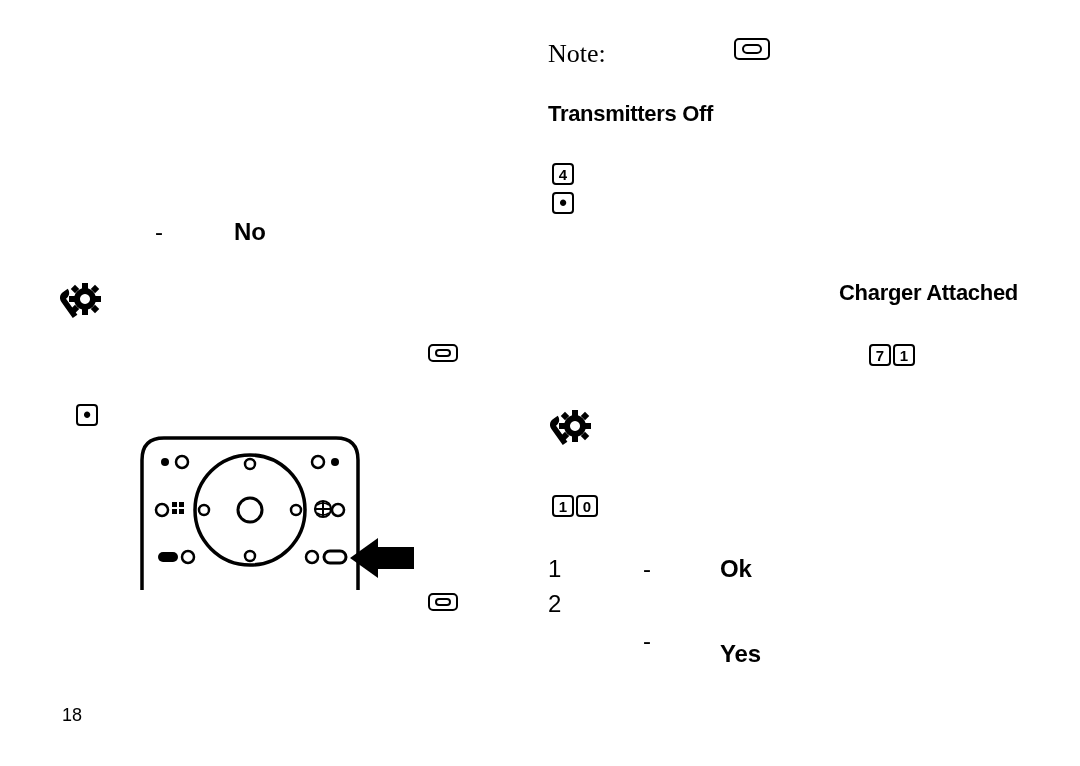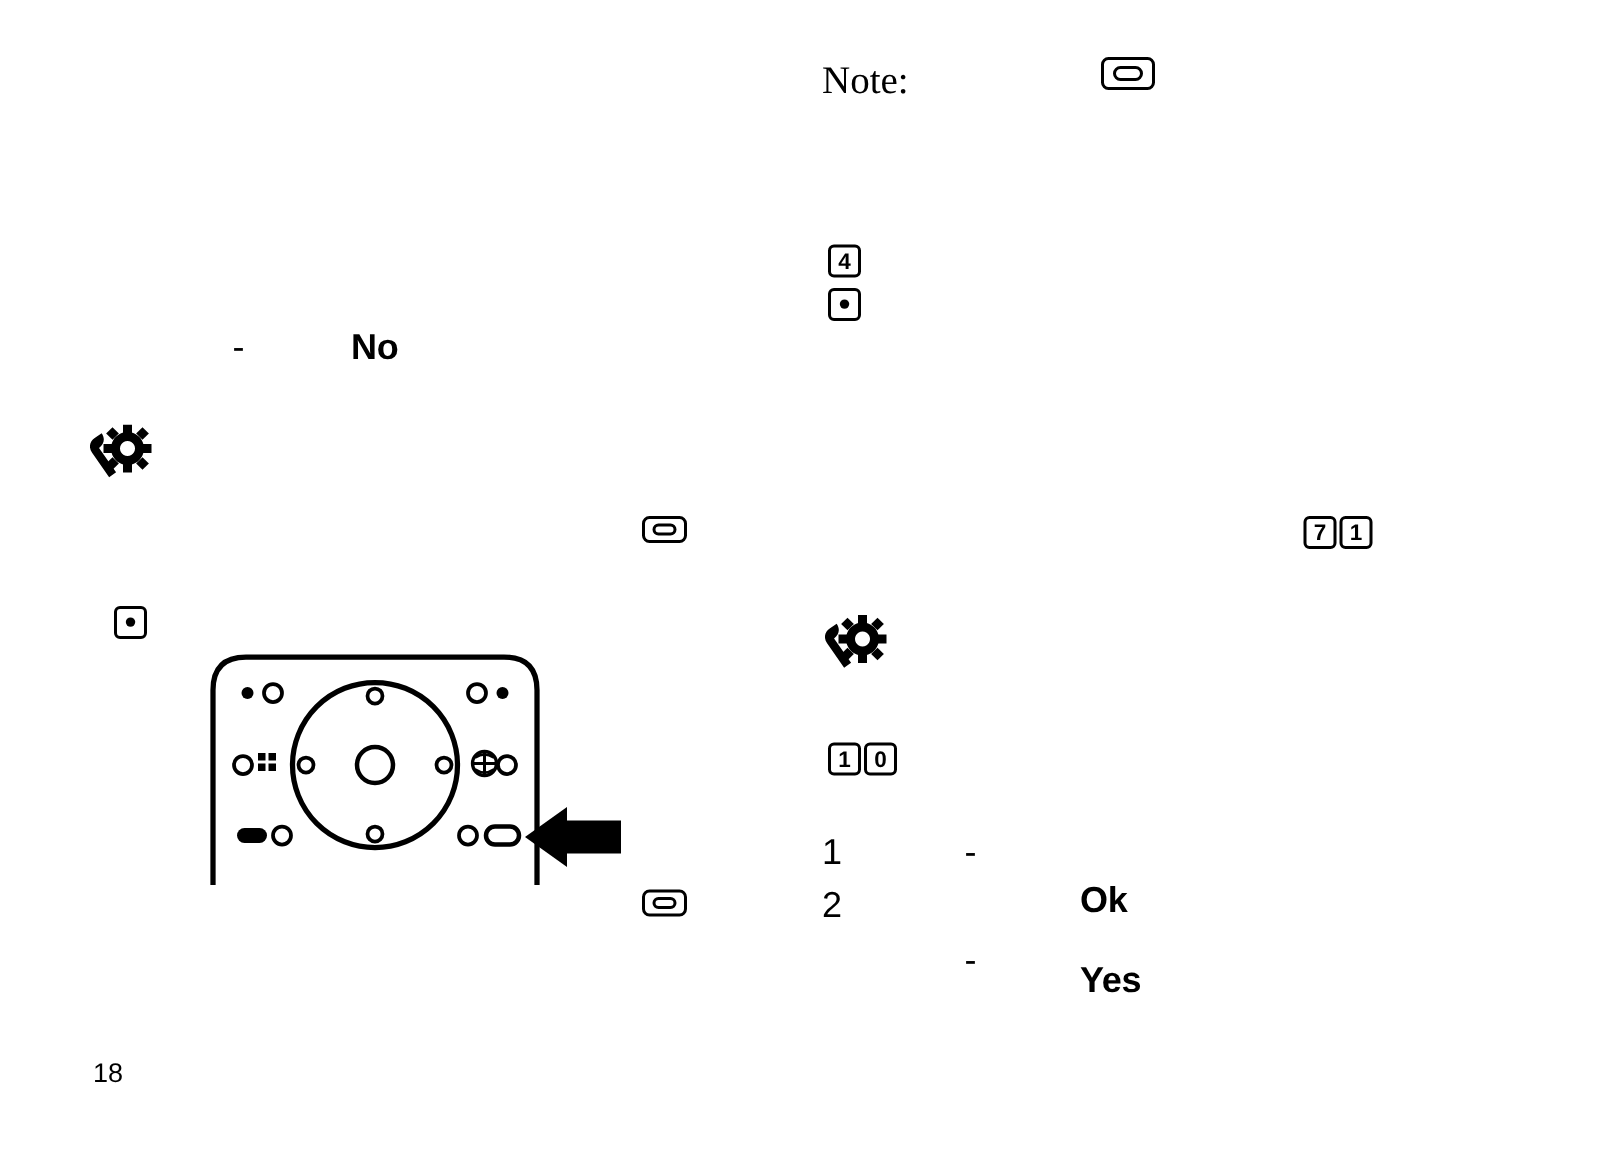--- a/index.html
+++ b/index.html
@@ -68,20 +68,21 @@
 <body>
 
 <div class="page">
 
   <div class="abs note" style="left:548px; top:39px;">Note:</div>
 
   <span class="abs pill pill-lg" style="left:734px; top:38px;">
     <span class="pill-inner"></span>
   </span>
 
+  <div class="abs heading bold condensed" style="left:548px; top:101px;">Transmitters Off</div>
 
   <span class="abs keycap keycap-sm" style="left:552px; top:163px;">4</span>
 
   <span class="abs keycap keycap-sm" style="left:552px; top:192px; font-size:22px;">•</span>
 
   <div class="abs body-txt" style="left:155px; top:218px;">-</div>
   <div class="abs body-txt bold condensed" style="left:234px; top:218px;text-align:right;">No</div>
 
   <span class="abs svg-box" style="left:60px; top:283px;">
     <svg width="42" height="40" viewBox="0 0 42 40" aria-hidden="true">
@@ -93,20 +94,21 @@
         <rect x="35" y="13" width="6" height="6"></rect>
         <rect x="12" y="3" width="6" height="6" transform="rotate(45 15 6)"></rect>
         <rect x="32" y="3" width="6" height="6" transform="rotate(45 35 6)"></rect>
         <rect x="12" y="23" width="6" height="6" transform="rotate(45 15 26)"></rect>
         <rect x="32" y="23" width="6" height="6" transform="rotate(45 35 26)"></rect>
         <path d="M4 4 C 1 7 1 11 4 14 L 18 28 L 22 24 L 8 10 C 11 7 11 3 8 0 Z" transform="translate(-2,6) rotate(10 10 10)"></path>
       </g>
     </svg>
   </span>
 
+  <div class="abs heading bold condensed" style="left:839px; top:280px;">Charger Attached</div>
 
   <span class="abs pill" style="left:428px; top:344px;">
     <span class="pill-inner"></span>
   </span>
 
   <div class="abs keycap-row" style="left:869px; top:344px;">
     <span class="keycap keycap-sm">7</span>
     <span class="keycap keycap-sm">1</span>
   </div>
 
@@ -129,21 +131,21 @@
     </svg>
   </span>
 
   <div class="abs keycap-row" style="left:552px; top:495px;">
     <span class="keycap keycap-sm">1</span>
     <span class="keycap keycap-sm">0</span>
   </div>
 
   <div class="abs body-txt" style="left:548px; top:555px;">1</div>
   <div class="abs body-txt" style="left:643px; top:555px;">-</div>
-  <div class="abs body-txt bold condensed" style="left:720px; top:555px;margin-top:32px;">Ok</div>
+  <div class="abs body-txt bold condensed" style="left:720px; top:555px;">Ok</div>
 
   <div class="abs body-txt" style="left:548px; top:590px;">2</div>
 
   <div class="abs body-txt" style="left:643px; top:627px;">-</div>
   <div class="abs body-txt bold condensed" style="left:720px; top:640px;">Yes</div>
 
   <span class="abs pill" style="left:428px; top:593px;">
     <span class="pill-inner"></span>
   </span>
 

